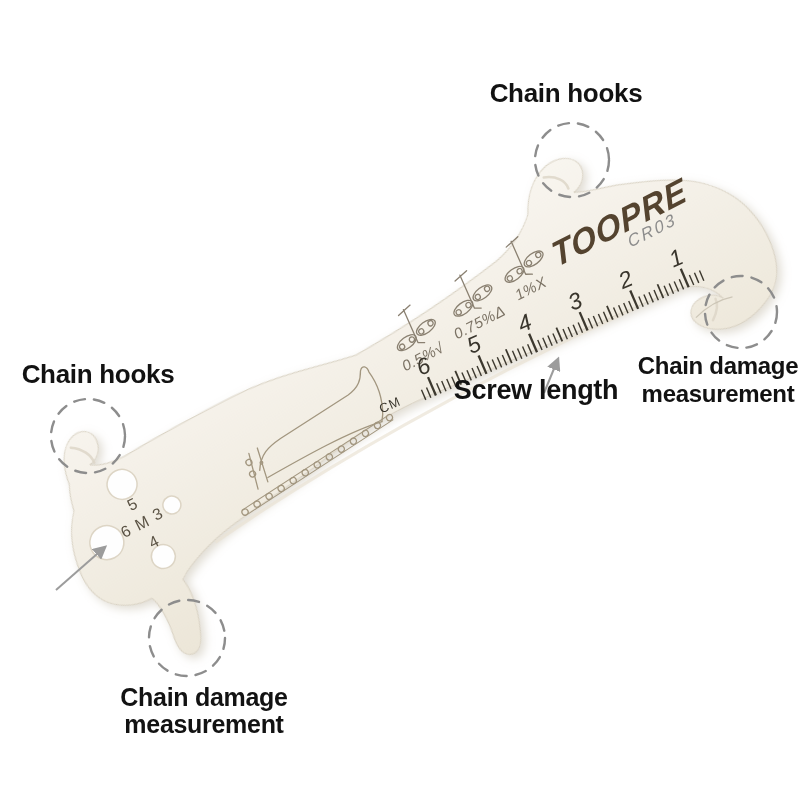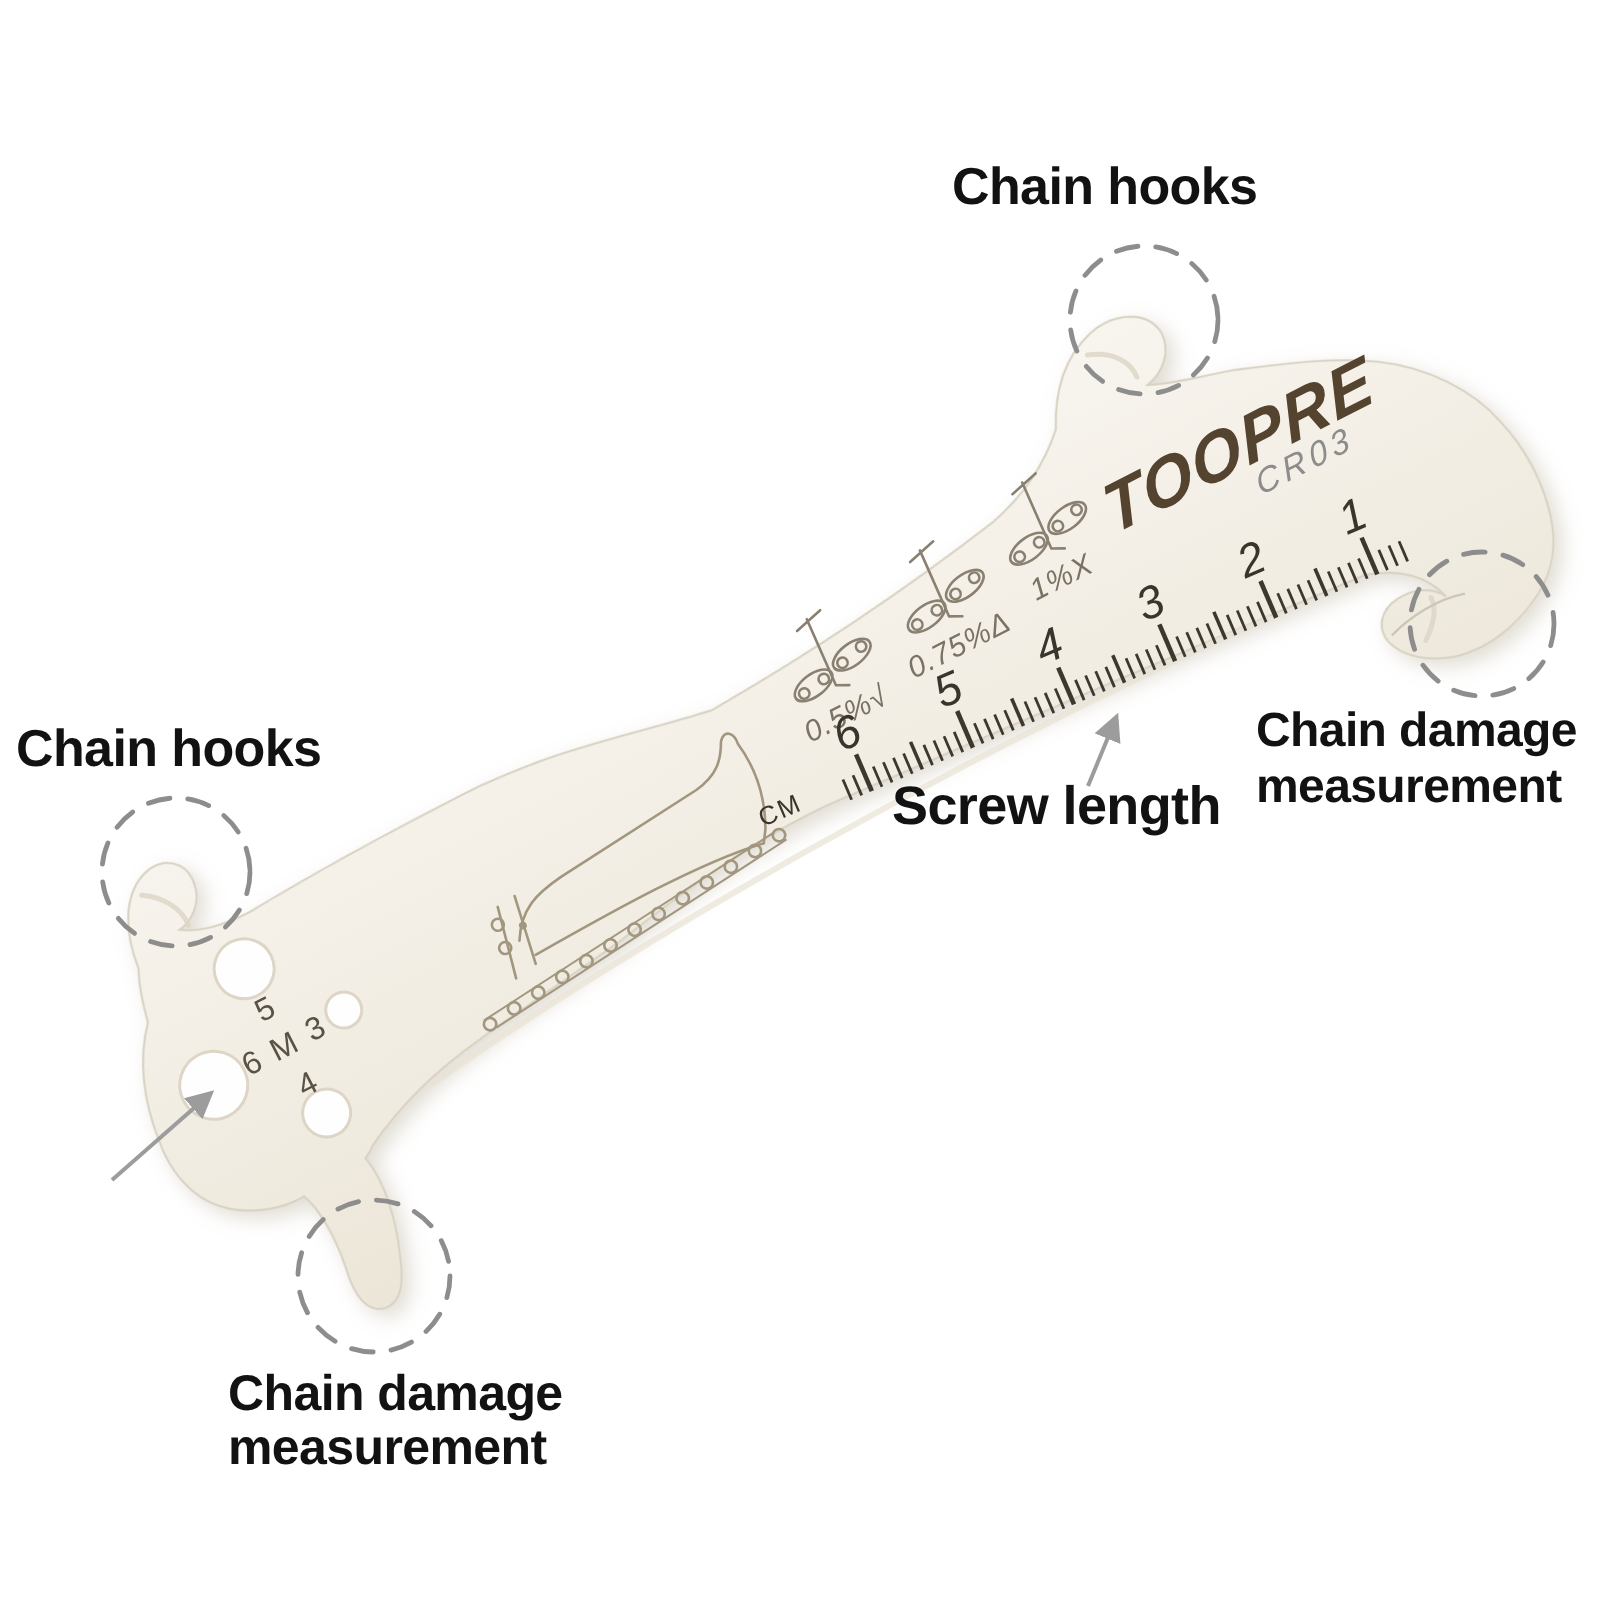--- a/index.html
+++ b/index.html
@@ -19,24 +19,24 @@
   .brand{font-size:34px;font-weight:700;font-style:italic;letter-spacing:1px;text-anchor:middle}
   .model{font-size:17px;letter-spacing:2.5px;text-anchor:middle;font-style:italic}
   .tick{stroke:#3c382e;stroke-width:1.4}
   .tick.mid{stroke-width:1.8}
   .tick.major{stroke-width:2.3}
   .ruler-num{font-size:23px;fill:#39352c;text-anchor:middle;font-style:italic}
   .ruler-unit{font-size:13px;fill:#39352c;text-anchor:middle;letter-spacing:1px}
   .callout{fill:none;stroke:#8d8d8d;stroke-width:2.4;stroke-dasharray:11 9;stroke-linecap:round}
   .arrow{stroke:#9c9c9c;stroke-width:2;fill:none}
   .squiggle{stroke:#c9c2b2;stroke-width:1.2;fill:none;opacity:.9}
-  .label{position:absolute;color:#121212;font-weight:700;letter-spacing:-0.3px;line-height:1.06}
+  .label{position:absolute;color:#121212;font-weight:700;text-align:center;letter-spacing:-0.3px;line-height:1.06}
   #lbl-top{left:476px;top:80px;width:180px;font-size:26px}
   #lbl-left{left:8px;top:361px;width:180px;font-size:26px}
-  #lbl-screw{left:446px;top:389px;width:180px;font-size:27px}
+  #lbl-screw{left:446px;top:376px;width:180px;font-size:27px}
   #lbl-thread{left:0px;top:597px;width:170px;font-size:24px}
   #lbl-right{left:628px;top:352px;width:180px;font-size:24px;line-height:28px}
   #lbl-bottom{left:114px;top:684px;width:180px;font-size:25px;line-height:27px}
 </style>
 </head>
 <body>
 
 <div class="scene">
 
   <svg width="800" height="800" viewBox="0 0 800 800">

